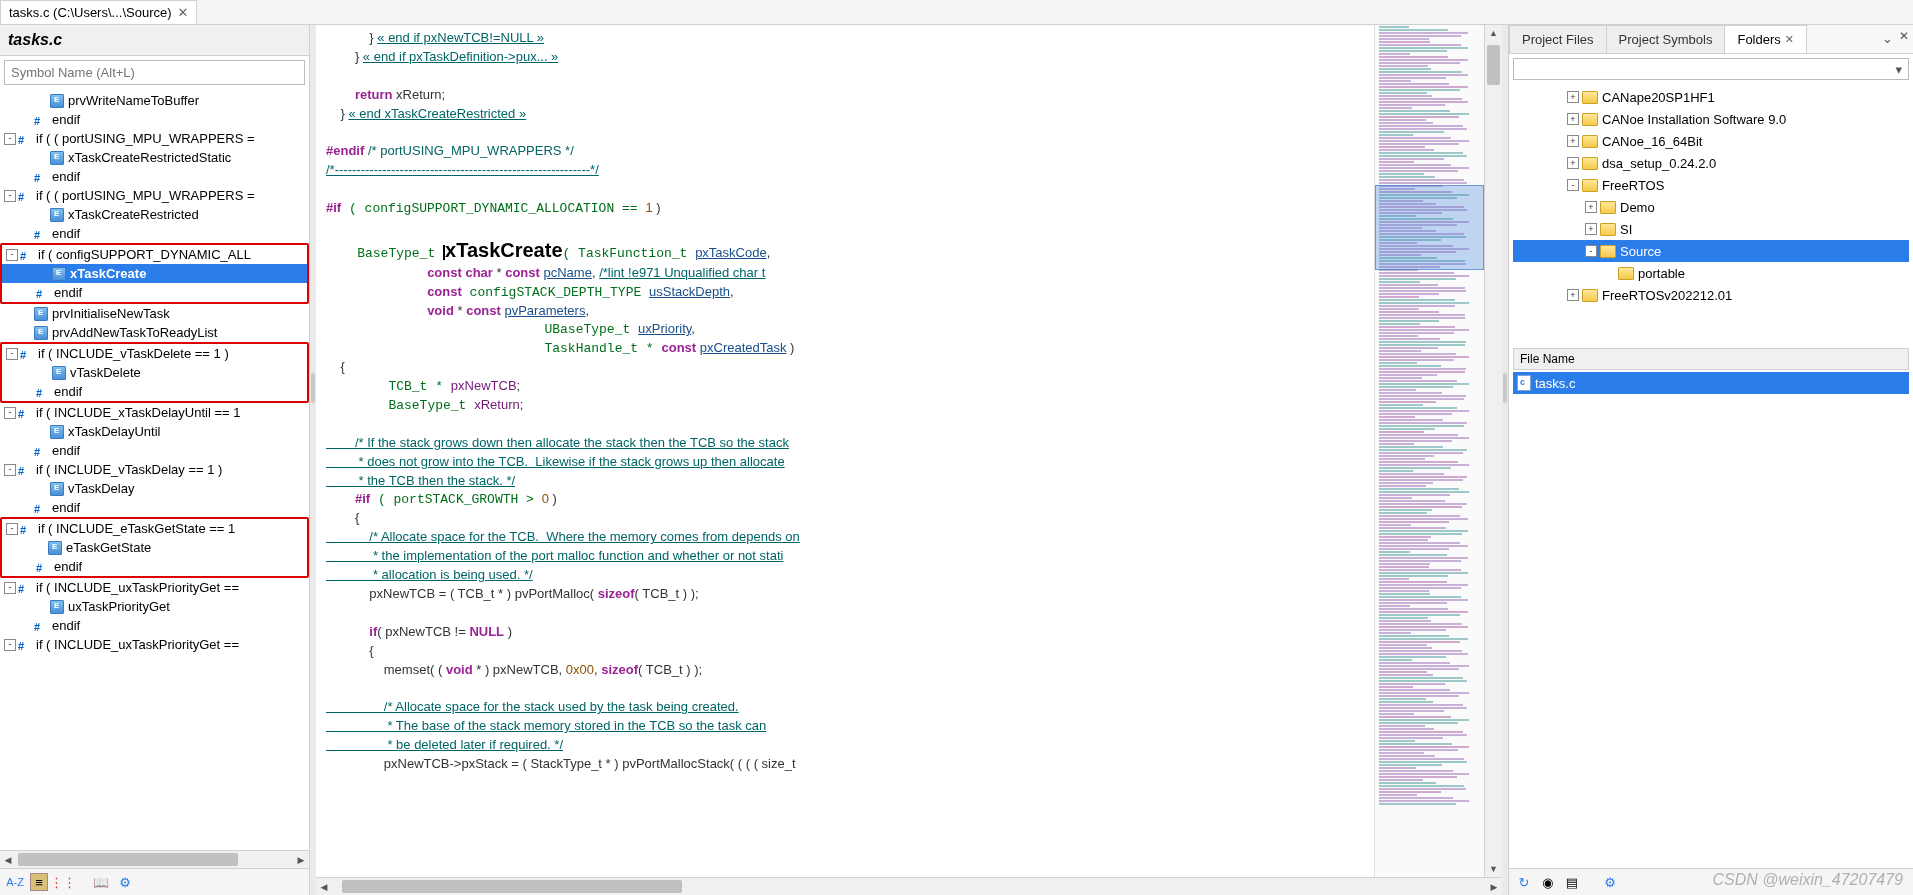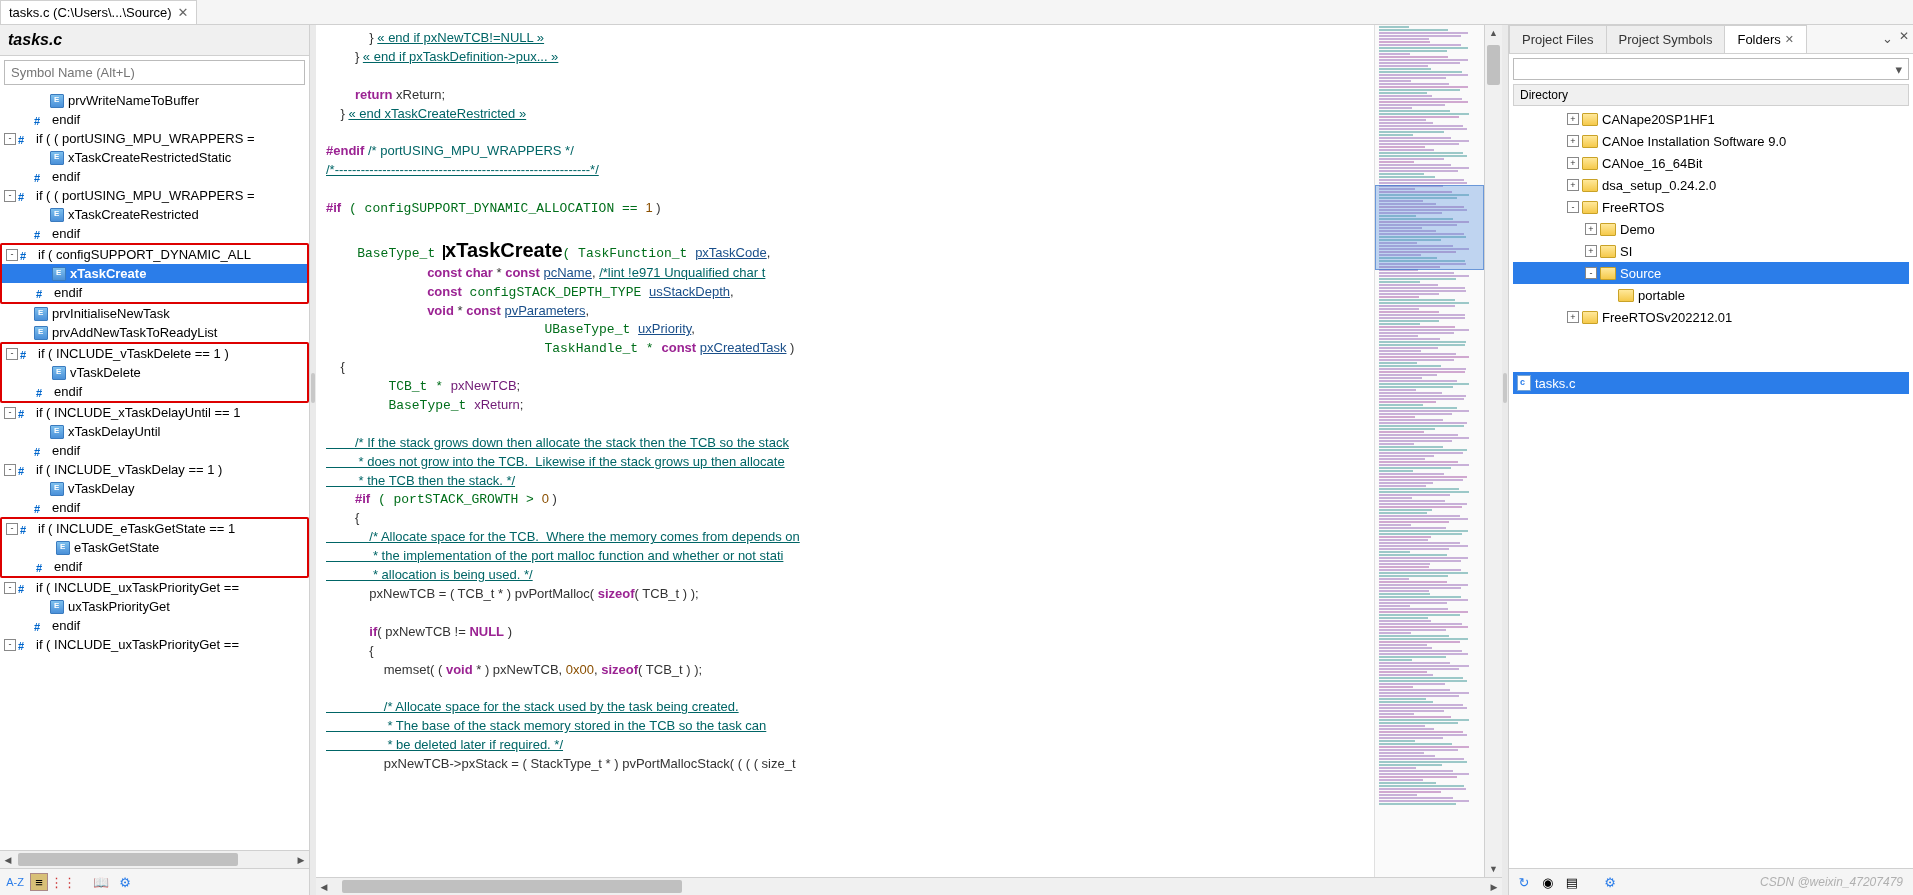--- a/index.html
+++ b/index.html
@@ -84,21 +84,21 @@
 .tree-row .expander { margin-right: 3px; }
 .folder-icon { width: 16px; height: 13px; background: linear-gradient(#ffe89a,#f5c94a); border: 1px solid #c9a227; border-radius: 1px; margin-right: 4px; }
 .file-icon { width: 14px; height: 16px; background: #fff; border: 1px solid #7aa5d2; position: relative; margin-right: 4px; }
 .file-icon::before { content: "c"; position: absolute; left: 2px; top: 1px; font-size: 9px; color: #2b7de9; font-weight: bold; }
 
 .filelist { flex: 1; overflow: auto; margin: 2px 4px; }
 .filerow { display: flex; align-items: center; height: 22px; padding-left: 4px; }
 .filerow.selected { background: #2b7de9; color: #fff; }
 
 .right-statusbar { display: flex; gap: 6px; padding: 4px 6px; border-top: 1px solid #d0d0d0; background: #f5f5f5; align-items: center; }
-.watermark { position: absolute; right: 10px; bottom: 6px; color: #b0b0b0; font-size: 12px; font-style: italic; }
+.watermark { position: absolute; right: 10px; bottom: 6px; color: #b0b0b0; font-size: 16px; font-style: italic; }
 
 .hscroll-left { height: 18px; display: flex; background: #f0f0f0; border-top: 1px solid #d0d0d0; }
 .hscroll-left .track { flex: 1; position: relative; }
 .hscroll-left .thumb { position: absolute; top: 2px; bottom: 2px; left: 2px; width: 220px; background: #c0c0c0; border-radius: 2px; }
 .hscroll-left .arrow { width: 16px; display: flex; align-items: center; justify-content: center; font-size: 9px; color: #555; }
 </style>
 </head>
 <body>
 
 <div class="app">
@@ -229,21 +229,21 @@
             <span class="expander spacer"></span>
             <span class="oicon pound"></span>
             <span>endif</span>
           </div>
           <div class="red-box">
             <div class="outline-row" style="padding-left: 4px;">
               <span class="expander">-</span>
               <span class="oicon pound"></span>
               <span>if ( INCLUDE_eTaskGetState == 1</span>
             </div>
-            <div class="outline-row" style="padding-left: 40px;">
+            <div class="outline-row" style="padding-left: 32px;">
               <span class="expander spacer"></span>
               <span class="oicon func"></span>
               <span>eTaskGetState</span>
             </div>
             <div class="outline-row" style="padding-left: 20px;">
               <span class="expander spacer"></span>
               <span class="oicon pound"></span>
               <span>endif</span>
             </div>
           </div>
@@ -623,21 +623,20 @@
           <div class="rtab">
             <span>Folders</span>
             <span class="tabclose">✕</span>
           </div>
           <span class="rtab-overflow">⌄</span>
         <span class="rtab-close-all">✕</span>
       </div>
       <div class="combo">
           <span>▾</span>
         </div>
-      <div class="section-header">Directory</div>
       <div class="tree" id="dirtree">
           <div class="tree-row" style="padding-left: 54px;">
             <span class="expander">+</span>
             <span class="folder-icon"></span>
             <span>CANape20SP1HF1</span>
           </div>
           <div class="tree-row" style="padding-left: 54px;">
             <span class="expander">+</span>
             <span class="folder-icon"></span>
             <span>CANoe Installation Software 9.0</span>
@@ -676,20 +675,21 @@
             <span class="expander spacer"></span>
             <span class="folder-icon"></span>
             <span>portable</span>
           </div>
           <div class="tree-row" style="padding-left: 54px;">
             <span class="expander">+</span>
             <span class="folder-icon"></span>
             <span>FreeRTOSv202212.01</span>
           </div>
         </div>
+      <div class="section-header">File Name</div>
       <div class="filelist" id="filelist">
           <div class="filerow selected">
             <span class="file-icon"></span>
             <span>tasks.c</span>
           </div>
         </div>
       <div class="right-statusbar">
         <span class="tbicon" style="color:#2b7de9;">↻</span>
         <span class="tbicon">◉</span>
         <span class="tbicon">▤</span>

